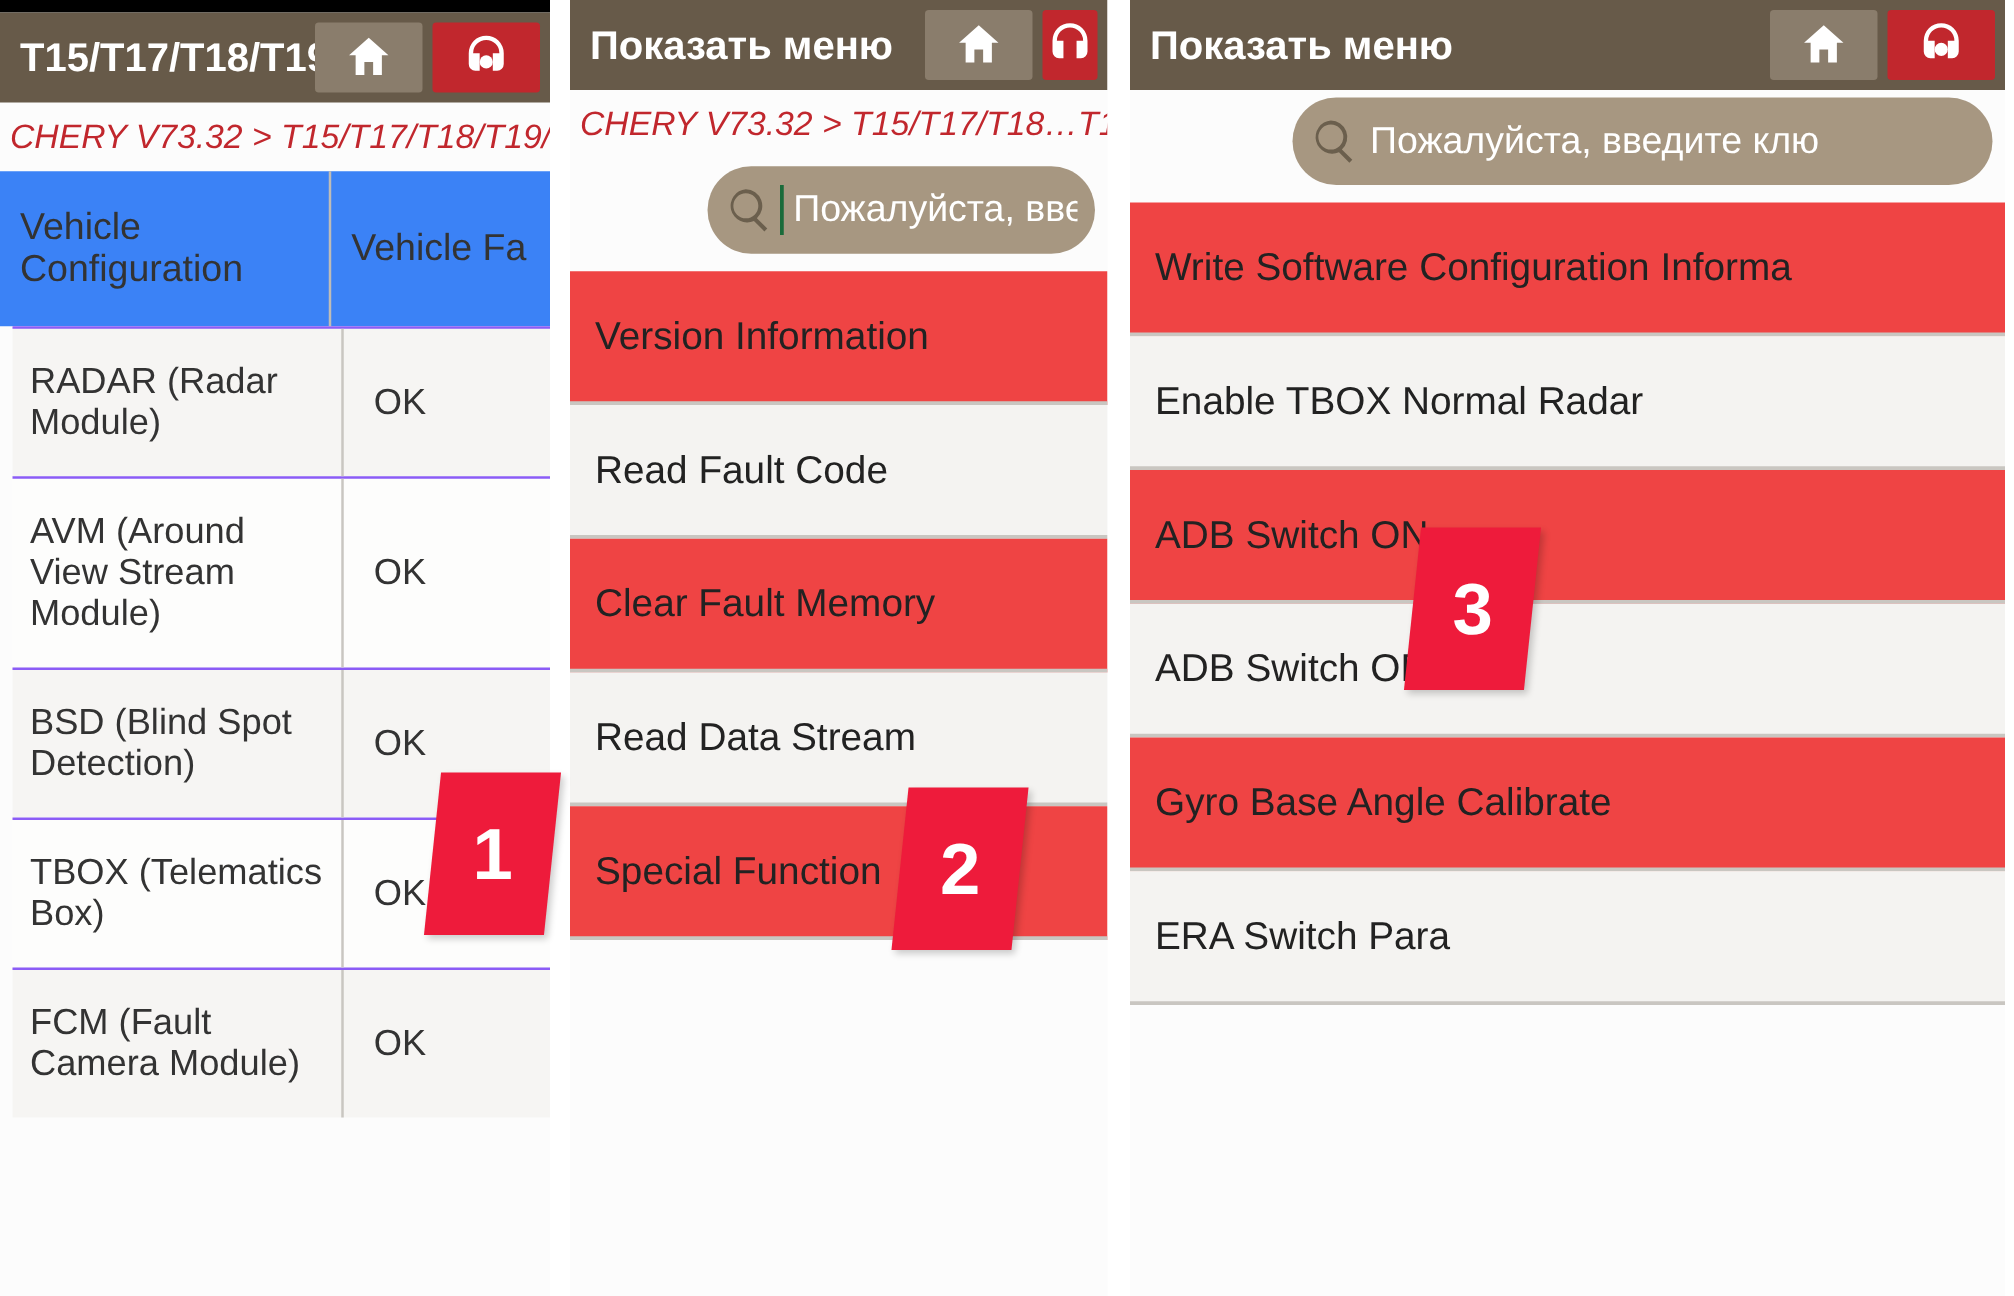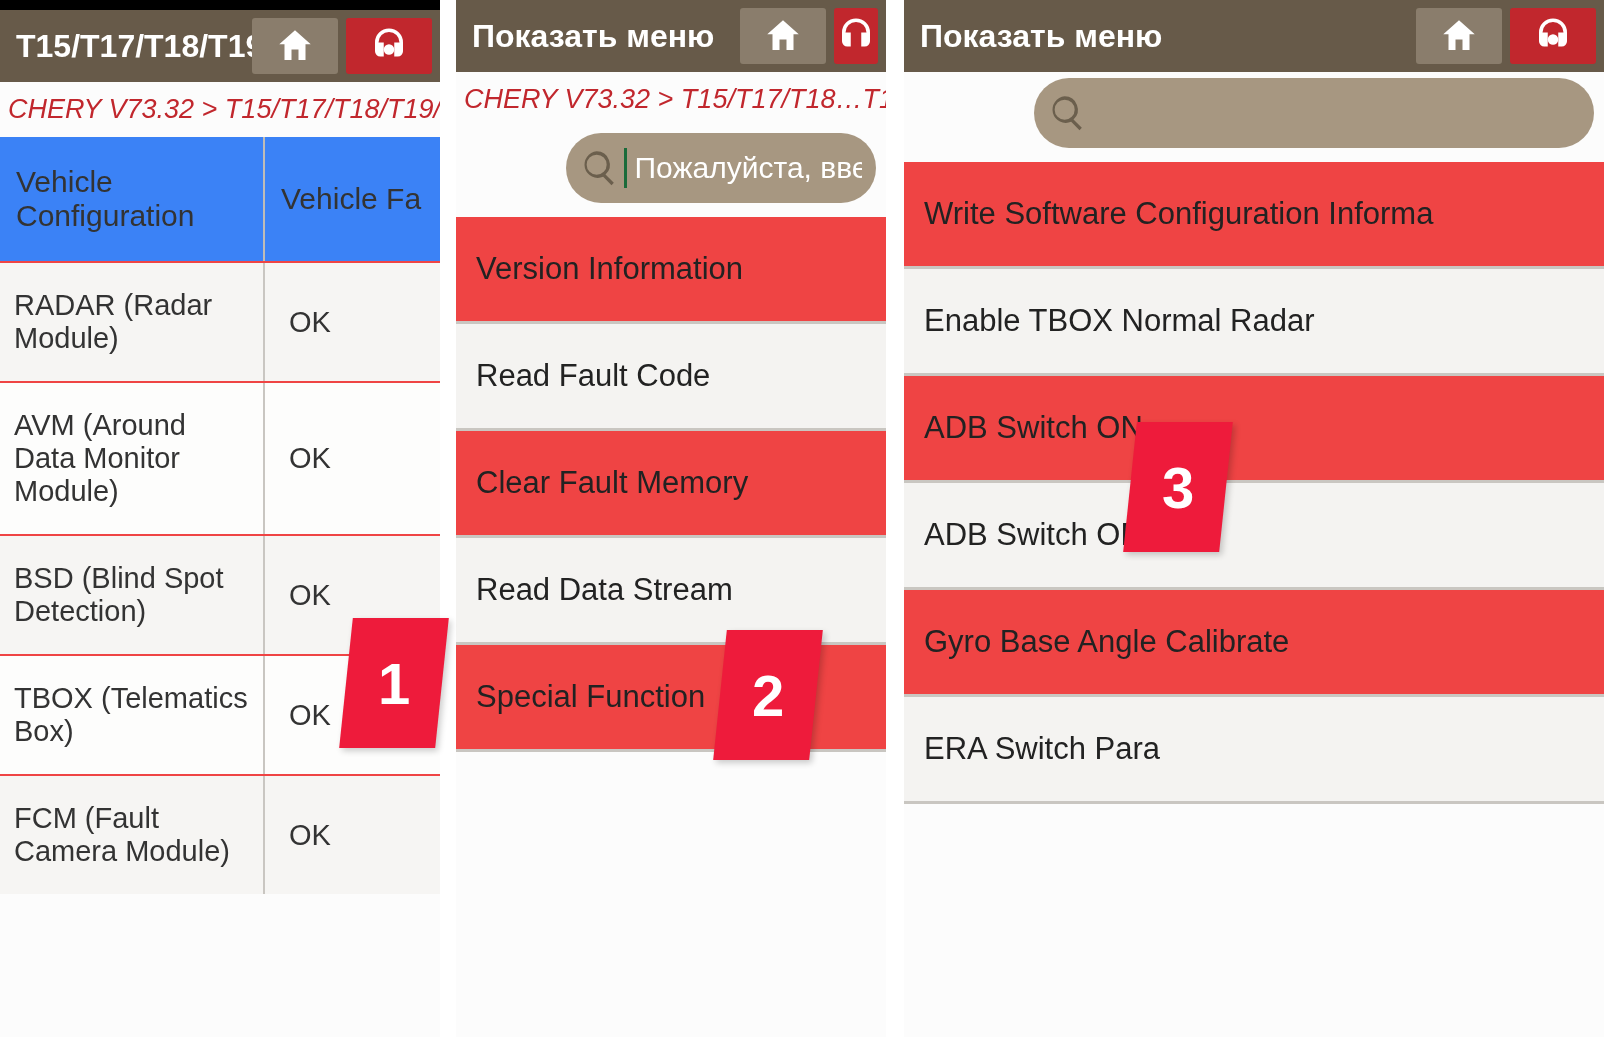--- a/index.html
+++ b/index.html
@@ -27,21 +27,21 @@
   .search svg { width: 40px; height: 40px; fill: #6b5f4d; flex-shrink:0; }
   .search .ph { font-size: 30px; color: #fff; margin-left: 8px; white-space: nowrap; overflow:hidden; }
   .search .cursor { display:inline-block; width:3px; height:40px; background:#1a6b3a; margin-left:4px; vertical-align:middle; }
 
   
   .table { width: 100%; }
   .thead { display:flex; background:#3b82f6; }
   .th { padding: 28px 16px; font-size: 30px; color:#333; }
   .th1 { width: 265px; border-right:2px solid #bfbcb7; }
   .th2 { flex:1; display:flex; align-items:center; }
-  .trow { display:flex; border-top:2px solid #ef4444; }
+  .trow { display:flex; border-top:2px solid #8b5cf6;margin-left:10px; }
   .td { padding: 26px 14px; font-size: 29px; color:#333; }
   .td1 { width: 265px; border-right:2px solid #c9c6c1; }
   .td2 { flex:1; display:flex; align-items:center; padding-left:24px; }
   .trow:nth-child(even){ background:#f6f5f3; }
   .trow:nth-child(odd){ background:#fdfdfc; }
 
   
   .list { }
   .li { border-bottom:3px solid #c9c6c1; padding: 34px 20px; font-size: 31px; color:#222; background:#ef4444; }
   .li:nth-child(even){ background:#f4f3f1; }
@@ -78,21 +78,21 @@
     <div class="table">
       <div class="thead">
         <div class="th th1">Vehicle Configuration</div>
         <div class="th th2">Vehicle Fa</div>
       </div>
       <div class="trow">
         <div class="td td1">RADAR (Radar Module)</div>
         <div class="td td2">OK</div>
       </div>
       <div class="trow">
-        <div class="td td1">AVM (Around Data Monitor Module)</div>
+        <div class="td td1">AVM (Around View Stream Module)</div>
         <div class="td td2">OK</div>
       </div>
       <div class="trow">
         <div class="td td1">BSD (Blind Spot Detection)</div>
         <div class="td td2">OK</div>
       </div>
       <div class="trow">
         <div class="td td1">TBOX (Telematics Box)</div>
         <div class="td td2">OK</div>
       </div>
@@ -149,20 +149,21 @@
             <path d="M12 2a8 8 0 00-8 8v5a3 3 0 003 3h2v-8H6a6 6 0 0112 0h-3v8h2a3 3 0 003-3v-5a8 8 0 00-8-8z"></path>
             <circle cx="12" cy="14" r="3"></circle>
           </svg>
       </div>
     </div>
     <div class="search-row">
       <div class="search">
         <svg viewBox="0 0 24 24">
             <path d="M10 2a8 8 0 015.3 13.9l5 5-1.4 1.4-5-5A8 8 0 1110 2zm0 2a6 6 0 100 12 6 6 0 000-12z"></path>
           </svg>
+        <span class="ph">Пожалуйста, введите клю</span>
       </div>
     </div>
     <div class="list">
       <div class="li">Write Software Configuration Informa</div>
       <div class="li">Enable TBOX Normal Radar</div>
       <div class="li">ADB Switch ON</div>
       <div class="li">ADB Switch OFF</div>
       <div class="li">Gyro Base Angle Calibrate</div>
       <div class="li">ERA Switch Para</div>
     </div>

